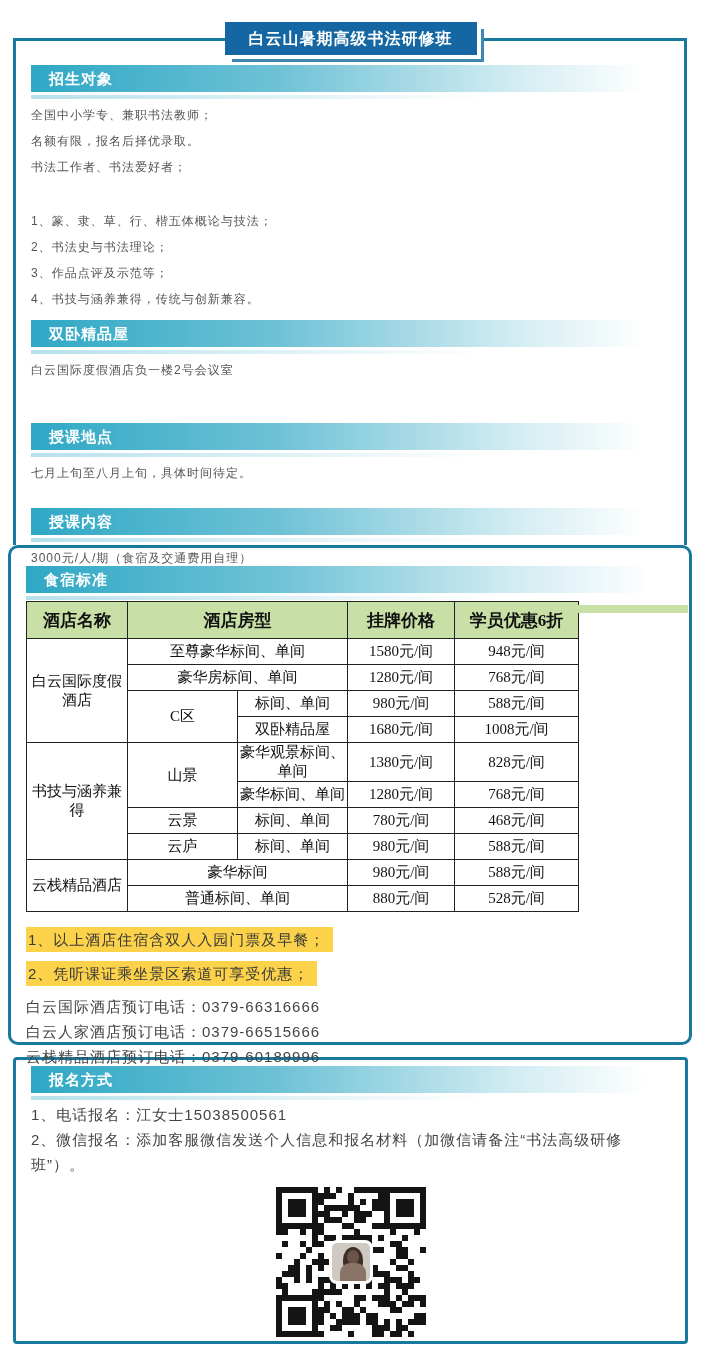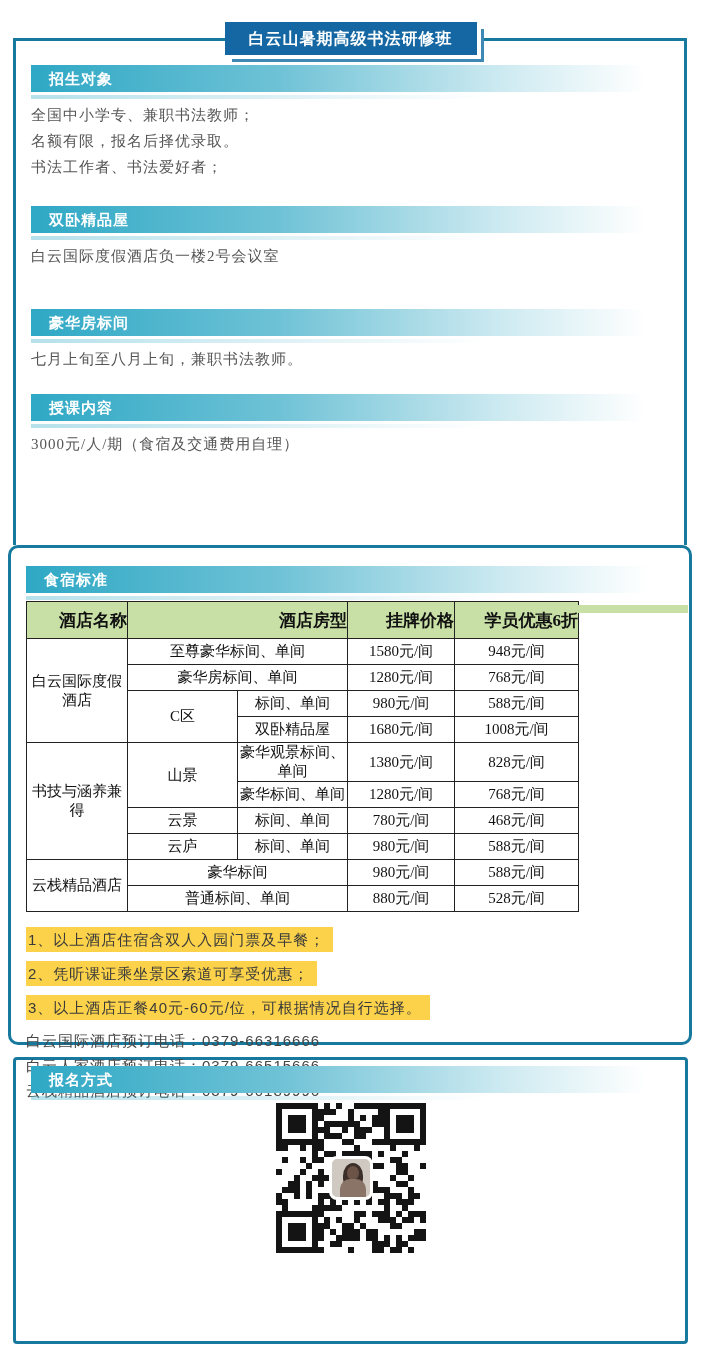--- a/index.html
+++ b/index.html
@@ -19,31 +19,31 @@
   .card2{margin:0 9px 0 8px;border-radius:10px;height:500px;padding-top:18px;}
   .card3{margin:12px 13px 0 13px;border-radius:4px;height:287px;padding-top:6px;}
 
   
   .sec{position:relative;margin-left:15px;height:27px;line-height:27px;
     padding-left:18px;color:#fff;font-weight:bold;font-size:15px;letter-spacing:1px;
     background:linear-gradient(to right,#2ea8c5 0%,#6fc2d6 38%,#cdeaf1 72%,#ffffff 94%);}
   .sec::after{content:"";position:absolute;left:0;right:0;top:30px;height:4px;
     background:linear-gradient(to right,rgba(46,168,197,.35),rgba(255,255,255,0) 70%);}
 
-  .body-lines{margin:10px 20px 0 15px;color:#555;font-size:15px;line-height:26px;letter-spacing:1px;font-family:Liberation Serif, serif;}
+  .body-lines{margin:10px 20px 0 15px;color:#555;font-size:12px;line-height:26px;letter-spacing:1px;}
   .gap18{height:18px}.gap8{height:8px}.gap40{height:40px}.gap22{height:22px}
 
   
   .table-wrap{position:relative;margin:8px 0 0 15px;width:553px;}
   .table-wrap .green-strip{position:absolute;top:4px;left:552px;width:110px;height:8px;background:#c8e0a6;}
   table.lodging{border-collapse:collapse;table-layout:fixed;width:553px;
     font-family:"Liberation Serif",serif;color:#111;}
   table.lodging td,table.lodging th{border:1px solid #222;text-align:center;vertical-align:middle;
     padding:0;font-size:15px;height:25px;overflow:hidden;}
-  table.lodging th{background:#c8e0a6;height:36px;font-size:17px;font-weight:bold;text-align:right;}
+  table.lodging th{background:#c8e0a6;height:36px;font-size:17px;font-weight:bold;}
   .c-hotel{width:100px;font-size:16px;}
   .c-zone{width:46px;}
   .c-room{width:172px;}
   .c-list{width:106px;}
   .c-deal{width:123px;}
 
   
   .notes{margin:15px 0 0 15px;}
   .note{display:table;background:#fbd24a;color:#3a3a3a;font-size:15px;letter-spacing:1px;
     line-height:21px;padding:2px 8px 2px 2px;margin-bottom:9px;}
@@ -70,31 +70,37 @@
 <div class="card card1">
 
   <div class="sec">招生对象</div>
   <div class="body-lines">
     <div>全国中小学专、兼职书法教师；</div>
     <div>名额有限，报名后择优录取。</div>
     <div>书法工作者、书法爱好者；</div>
   </div>
 
   <div class="gap18"></div>
+  <div class="body-lines">
+    <div>1、篆、隶、草、行、楷五体概论与技法；</div>
+    <div>2、书法史与书法理论；</div>
+    <div>3、作品点评及示范等；</div>
+    <div>4、书技与涵养兼得，传统与创新兼容。</div>
+  </div>
 
   <div class="gap8"></div>
   <div class="sec">双卧精品屋</div>
   <div class="body-lines">
     <div>白云国际度假酒店负一楼2号会议室</div>
   </div>
 
   <div class="gap40"></div>
-  <div class="sec">豪华房标间</div>
+  <div class="sec">授课地点</div>
   <div class="body-lines">
-    <div>七月上旬至八月上旬，兼职书法教师。</div>
+    <div>七月上旬至八月上旬，具体时间待定。</div>
   </div>
 
   <div class="gap22"></div>
   <div class="sec">授课内容</div>
   <div class="body-lines">
     <div>3000元/人/期（食宿及交通费用自理）</div>
   </div>
 </div>
 
 <div class="card card2">
@@ -170,32 +176,35 @@
         <td>880元/间</td>
         <td>528元/间</td>
       </tr>
     </tbody>
       </table>
   </div>
 
   <div class="notes">
     <div class="note">1、以上酒店住宿含双人入园门票及早餐；</div>
     <div class="note">2、凭听课证乘坐景区索道可享受优惠；</div>
-    <div class="note">3、以上酒店正餐40元-60元/位，可根据情况自行选择。</div>
   </div>
 
   <div class="phones">
     <div>白云国际酒店预订电话：0379-66316666</div>
     <div>白云人家酒店预订电话：0379-66515666</div>
     <div>云栈精品酒店预订电话：0379-60189996</div>
   </div>
 </div>
 
 <div class="card card3">
   <div class="sec">报名方式</div>
+  <div class="signup-lines">
+    <div>1、电话报名：江女士15038500561</div>
+    <div>2、微信报名：添加客服微信发送个人信息和报名材料（加微信请备注“书法高级研修班”）。</div>
+  </div>
   <div class="qr-holder">
     <div class="qr">
       <div class="qr-avatar">
         <div class="hair"></div>
         <div class="head"></div>
         <div class="bodyshape"></div>
       </div>
     <div style="position: absolute; left: 0px; top: 0px; width: 6px; height: 6px; background: rgb(20, 20, 20);"></div>
         <div style="position: absolute; left: 6px; top: 0px; width: 6px; height: 6px; background: rgb(20, 20, 20);"></div>
         <div style="position: absolute; left: 12px; top: 0px; width: 6px; height: 6px; background: rgb(20, 20, 20);"></div>

